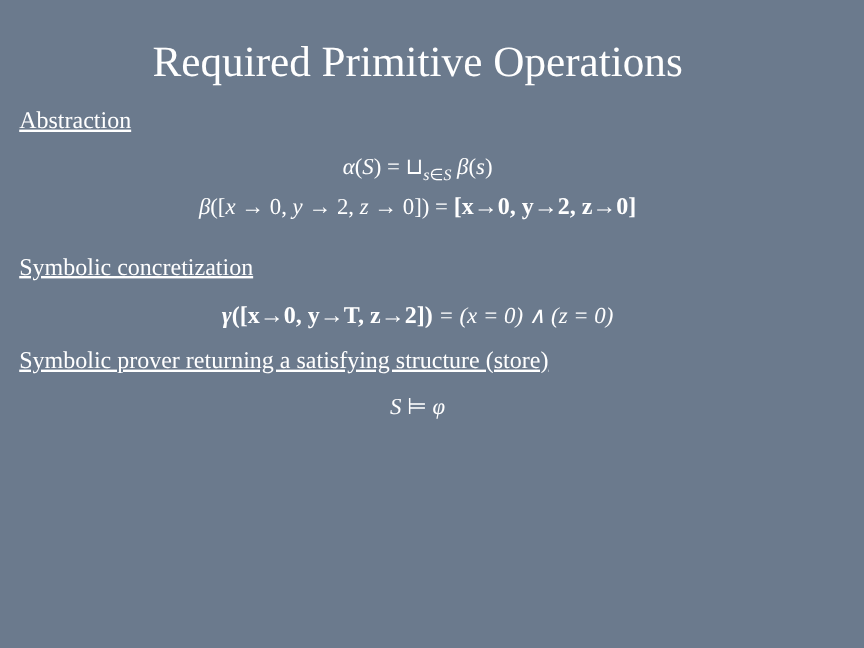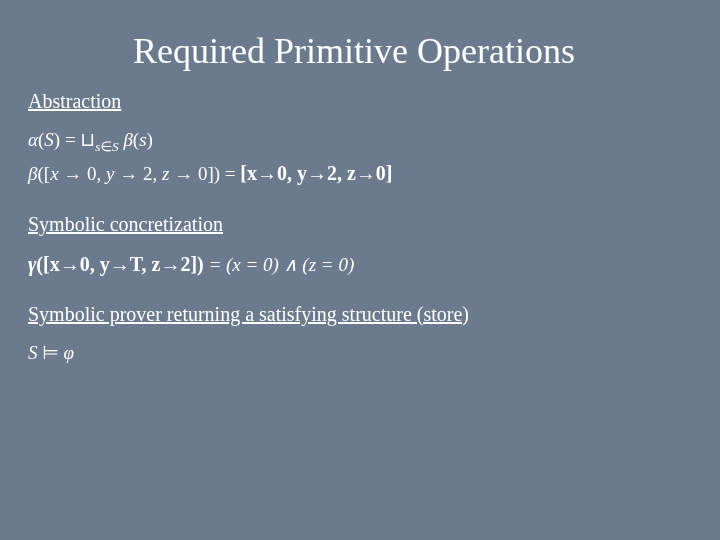--- a/index.html
+++ b/index.html
@@ -7,21 +7,21 @@
       width: 720px;
       height: 540px;
       background-color: #6b7a8d;
       font-family: 'Times New Roman', Times, serif;
       color: white;
       overflow: hidden;
     }
     .slide {
       width: 720px;
       height: 379px;
-      padding: 30px 40px 20px 28px;
+      padding: 30px 40px 20px 16px;
       position: relative;
     }
     .title {
       font-size: 36px;
       font-weight: normal;
       color: white;
       margin-bottom: 18px;
       text-align: center;
     }
     .section-header {
@@ -29,31 +29,32 @@
       color: #ffffff;
       text-decoration: underline;
       margin-bottom: 12px;
     }
     .content-block {
       margin-bottom: 24px;
     }
     .math-line {
       font-size: 19px;
       color: white;
+      text-align: center;
       line-height: 1.6;
     }
     .bold-math {
       font-weight: bold;
       font-size: 20px;
     }
     .italic {
       font-style: italic;
     }
     .section-symbolic {
-      margin-bottom: 22px;
+      margin-bottom: 10px;
     }
     .section-theorem {
       margin-bottom: 10px;
     }
     sub { font-size: 0.7em; }
   </style>
 </head>
 <body>
 
 <div class="slide">

